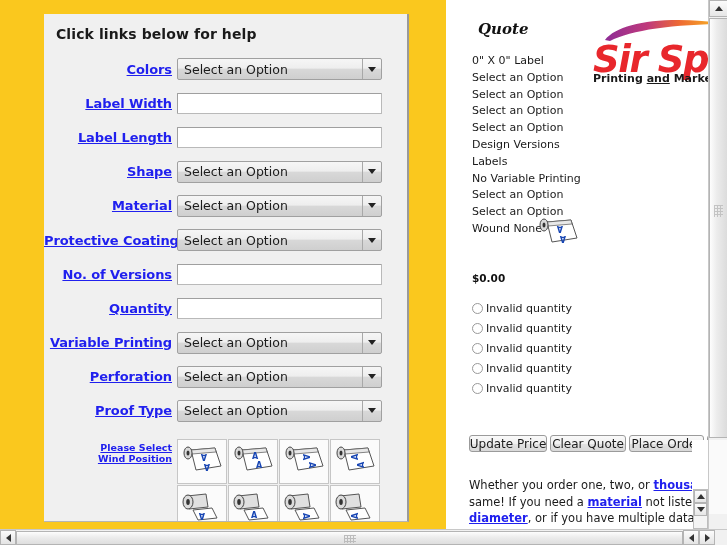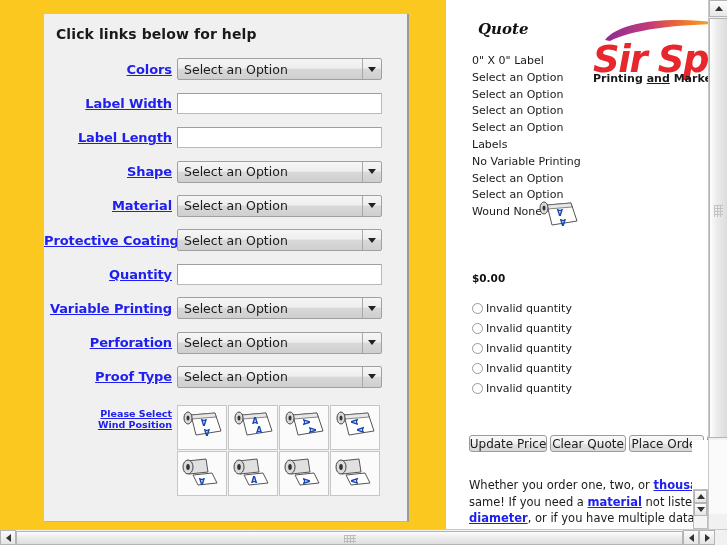--- a/index.html
+++ b/index.html
@@ -452,20 +452,26 @@
         <div class="fld">
           <div class="sel">
             <div class="selval">Select an Option</div>
             <div class="arrowbox">
                 <i></i>
               </div>
           </div>
         </div>
       </div>
 
+      <div class="row">
+        <div class="lbl">No. of Versions </div>
+        <div class="fld">
+          <div class="txt"></div>
+        </div>
+      </div>
 
       <div class="row">
         <div class="lbl">Quantity </div>
         <div class="fld">
           <div class="txt"></div>
         </div>
       </div>
 
       <div class="row">
         <div class="lbl">Variable Printing </div>
@@ -611,20 +617,21 @@
   <div class="quote-panel">
 
     <div class="quote-title">Quote</div>
 
     <div class="quote-lines">
       <div>0" X 0" Label</div>
       <div>Select an Option</div>
       <div>Select an Option</div>
       <div>Select an Option</div>
       <div>Select an Option</div>
+      <div>Design Versions</div>
       <div>Labels</div>
       <div>No Variable Printing</div>
       <div>Select an Option</div>
       <div>Select an Option</div>
       <div class="wound-line">
         <span>Wound None</span>
         <span class="mini-icon">
           <svg width="44" height="34" viewBox="0 0 44 34">
             <g transform="translate(9,3)">
               <polygon points="0,2 24,0 30,18 5,22" fill="#ffffff" stroke="#555" stroke-width="1"></polygon>

